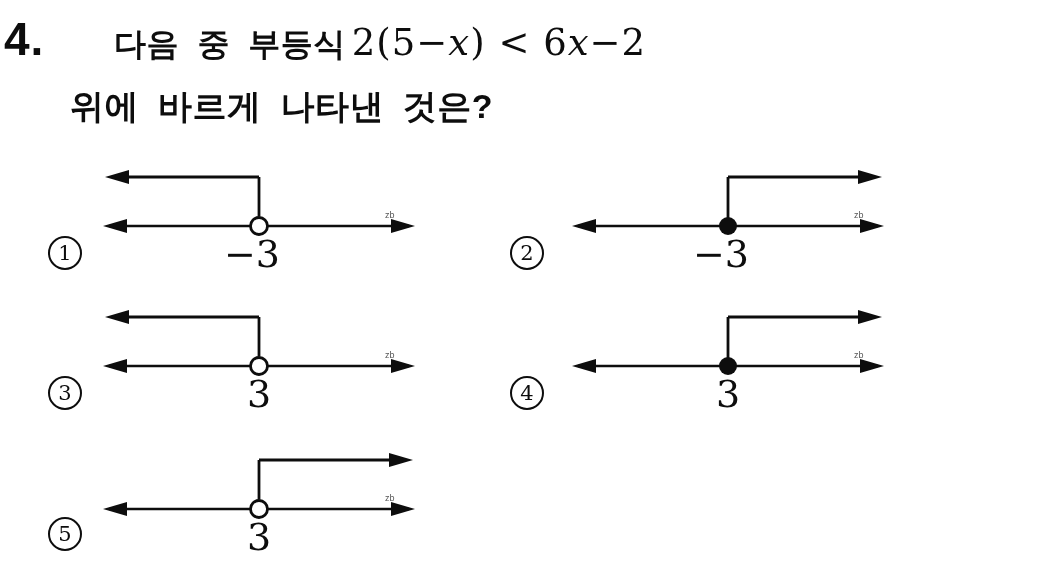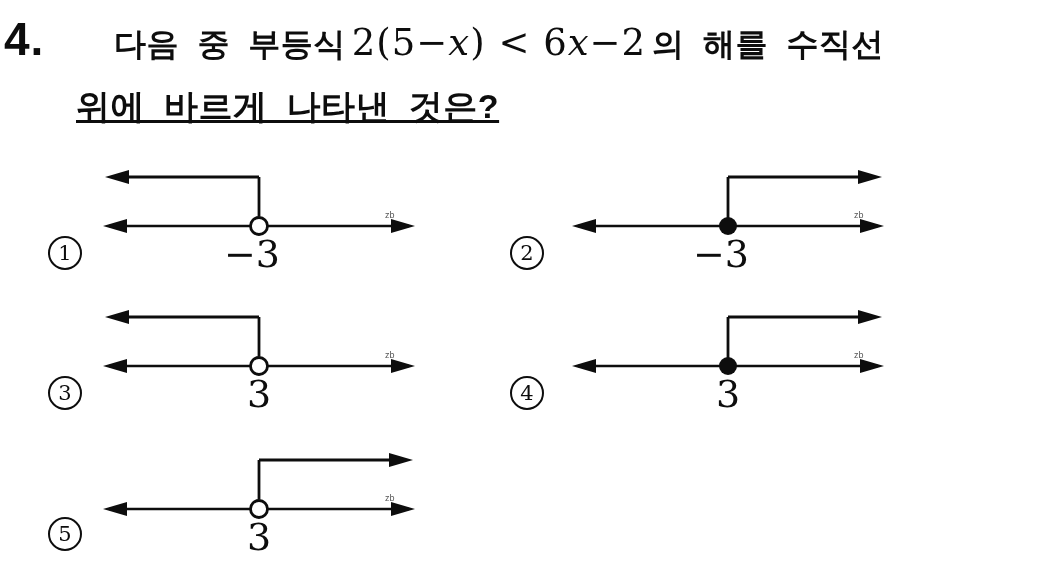--- a/index.html
+++ b/index.html
@@ -4,43 +4,42 @@
 <style>
   html,body{margin:0;padding:0;background:#fff;}
   .stage{position:relative;width:1044px;height:573px;background:#ffffff;overflow:hidden;
          font-family:"Liberation Sans","DejaVu Sans",sans-serif;color:#0d0d0d;}
   .q-line1{position:absolute;left:4px;top:12px;display:flex;align-items:baseline;white-space:nowrap;}
   .q-number{font-size:46px;font-weight:700;display:inline-block;width:110px;letter-spacing:1px;}
   .q-korean{font-size:32px;font-weight:700;letter-spacing:.5px;word-spacing:9px;}
   .q-math{font-family:"DejaVu Serif","Liberation Serif",serif;font-size:37px;font-weight:400;
           letter-spacing:1px;margin:0 6px;}
   .q-math .mvar{font-style:italic;}
-  .q-line2{position:absolute;left:76px;top:84px;font-size:34px;font-weight:700;
-           letter-spacing:.5px;word-spacing:9px;white-space:nowrap;text-decoration:underline;}
+  .q-line2{position:absolute;left:70px;top:84px;font-size:34px;font-weight:700;
+           letter-spacing:.5px;word-spacing:9px;white-space:nowrap;}
   .badge{position:absolute;width:34px;height:34px;border:2.2px solid #0d0d0d;border-radius:50%;
          box-sizing:border-box;display:flex;align-items:center;justify-content:center;
          font-family:"DejaVu Serif","Liberation Serif",serif;font-size:21px;color:#0d0d0d;
          background:#fff;cursor:pointer;}
   svg.diagram{position:absolute;width:320px;height:108px;overflow:visible;}
   #b1{left:48px;top:236px} #d1{left:99px;top:168px}
   #b2{left:510px;top:236px} #d2{left:568px;top:168px}
   #b3{left:48px;top:376px} #d3{left:99px;top:308px}
   #b4{left:510px;top:376px} #d4{left:568px;top:308px}
   #b5{left:48px;top:517px} #d5{left:99px;top:451px}
 </style>
 </head>
 <body>
 
 <div class="stage">
 
   <div class="q-line1">
     <span class="q-number">4.</span>
     <span class="q-korean">다음 중 부등식</span>
     <span class="q-math"><span>2(5−</span><span class="mvar">x</span><span>) &lt; 6</span><span class="mvar">x</span><span>−2</span></span>
-    <span class="q-korean">의 해를 수직선</span>
   </div>
   <div class="q-line2">위에 바르게 나타낸 것은?</div>
 
   <span class="badge" id="b1">1</span>
   <svg class="diagram" id="d1" viewBox="0 0 320 108">
       <line x1="10" y1="58" x2="310" y2="58" stroke="#0d0d0d" stroke-width="2.5"></line>
       <polygon points="4,58 28,51 28,65" fill="#0d0d0d"></polygon>
       <polygon points="316,58 292,51 292,65" fill="#0d0d0d"></polygon>
       <line x1="160" y1="48.5" x2="160" y2="9" stroke="#0d0d0d" stroke-width="2.8"></line>
       <line x1="160" y1="9" x2="30" y2="9" stroke="#0d0d0d" stroke-width="2.8"></line>

